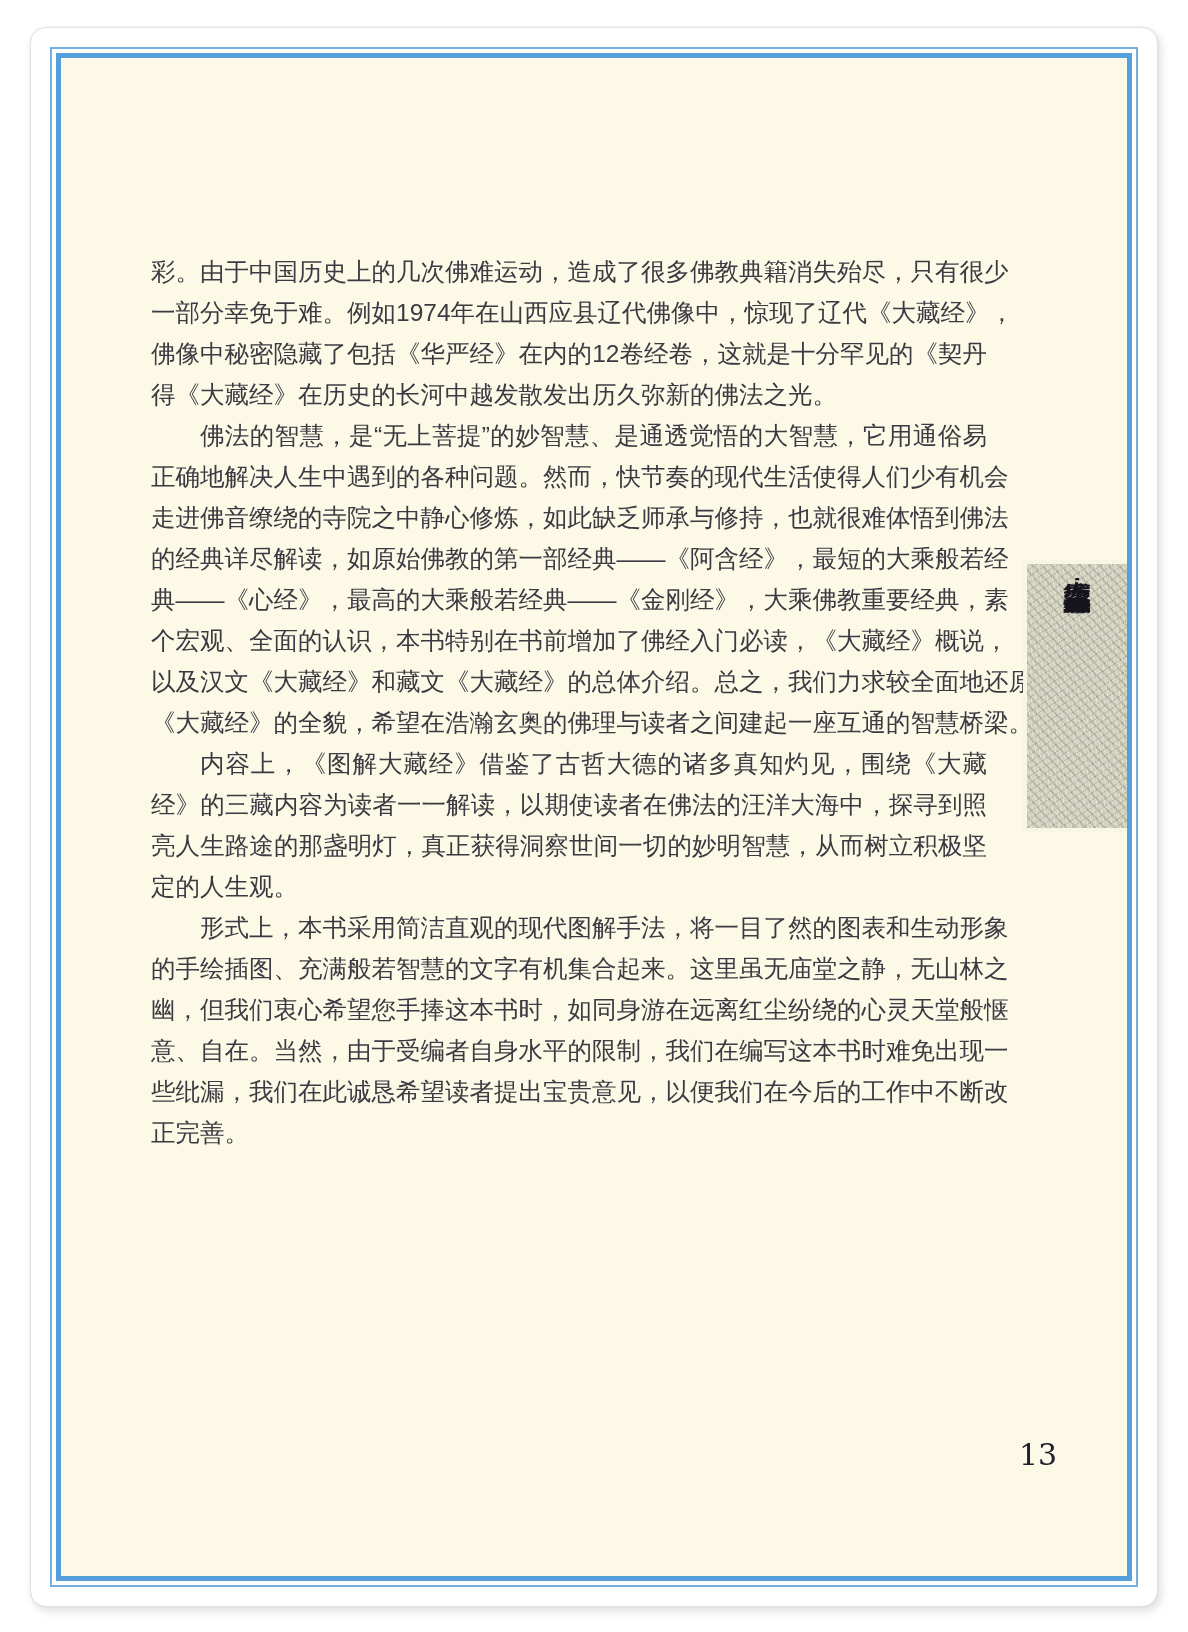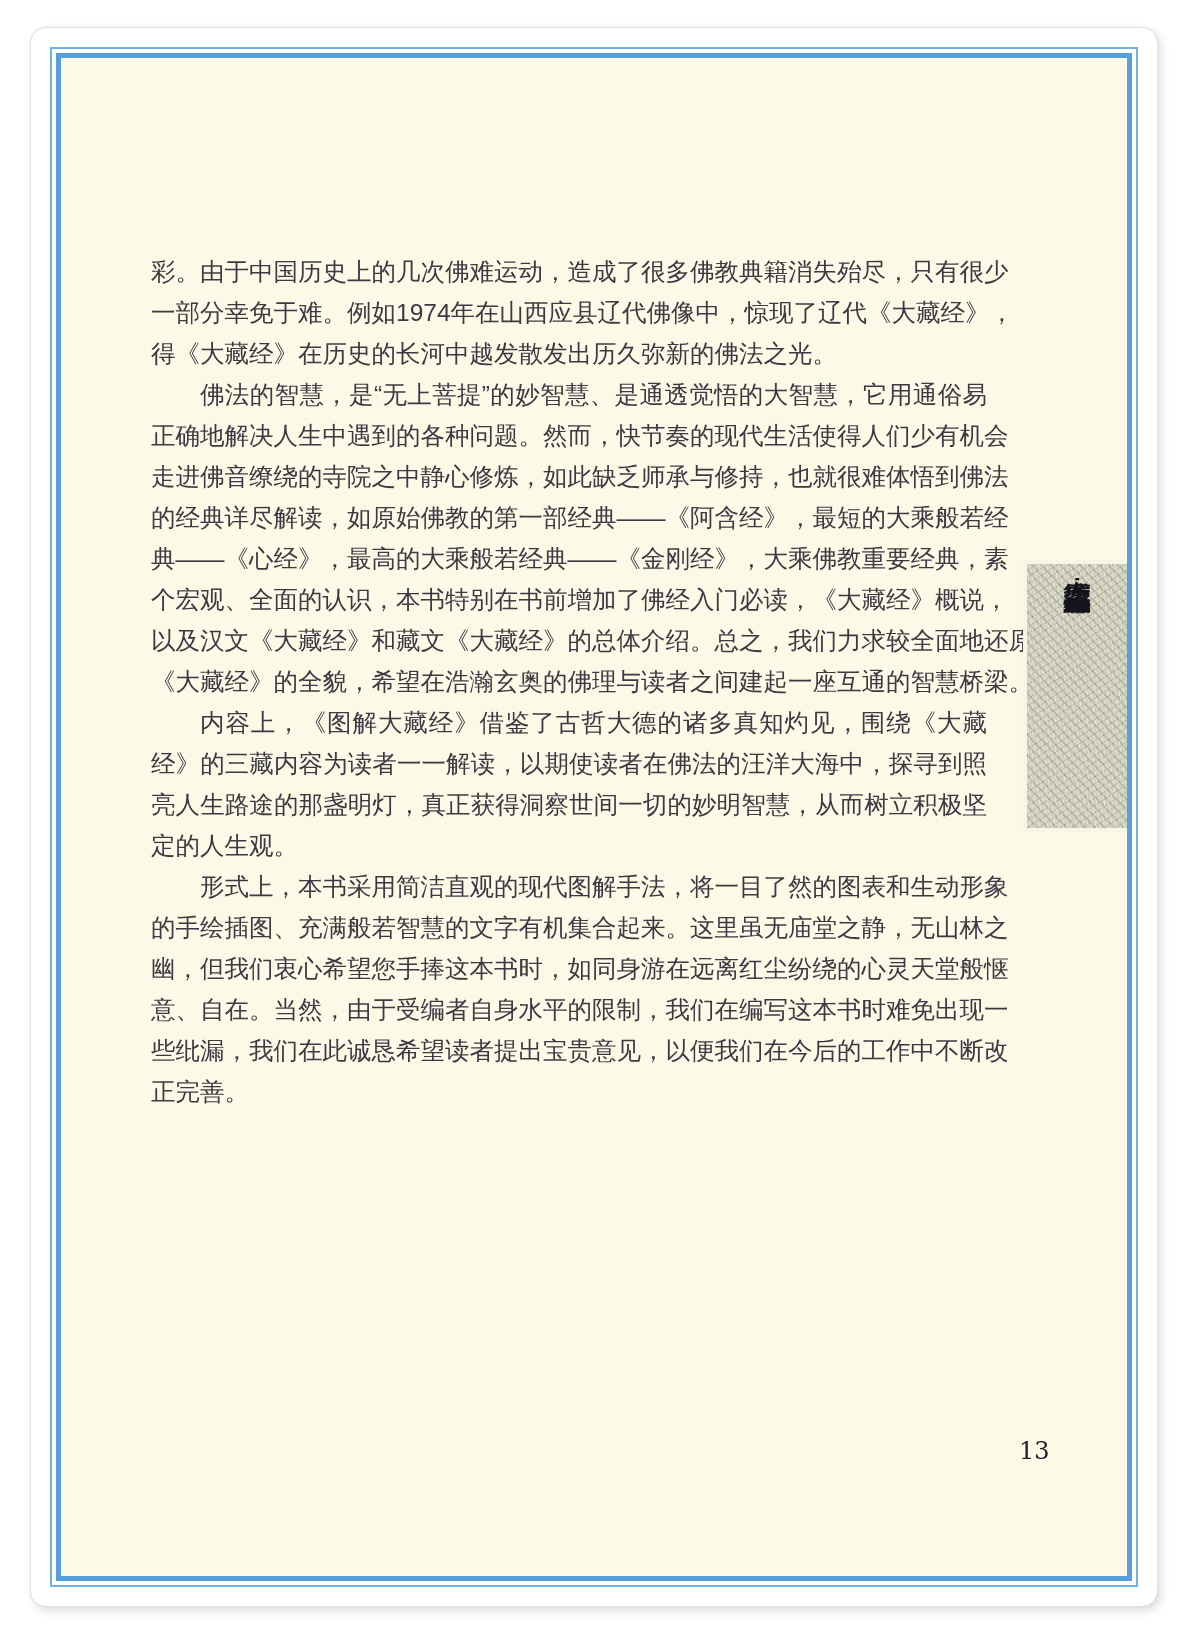--- a/index.html
+++ b/index.html
@@ -77,35 +77,36 @@
     font-size:27px;font-weight:700;line-height:1.05;
     color:var(--tab-ink);
     letter-spacing:0;
     white-space:nowrap;
     transform:scaleY(0.56);
     transform-origin:50% 0;
   }
   .page-num{
     position:absolute;left:958px;top:1372px;
     font-family:"DejaVu Serif", serif;
-    font-size:24px;color:var(--pagenum-ink);
+    font-size:30px;color:var(--pagenum-ink);
   }
 </style>
 </head>
 <body>
 
 <div class="card">
   <div class="frame-outer">
     <div class="frame-inner">
       <div class="paper">
 
         <div class="text-col">
             <div class="para">
               <div class="line">彩。由于中国历史上的几次佛难运动，造成了很多佛教典籍消失殆尽，只有很少</div>
               <div class="line">一部分幸免于难。例如1974年在山西应县辽代佛像中，惊现了辽代《大藏经》，</div>
+              <div class="line">佛像中秘密隐藏了包括《华严经》在内的12卷经卷，这就是十分罕见的《契丹</div>
               <div class="line last">得《大藏经》在历史的长河中越发散发出历久弥新的佛法之光。</div>
             </div>
             <div class="para indent">
               <div class="line">佛法的智慧，是“无上菩提”的妙智慧、是通透觉悟的大智慧，它用通俗易</div>
               <div class="line">正确地解决人生中遇到的各种问题。然而，快节奏的现代生活使得人们少有机会</div>
               <div class="line">走进佛音缭绕的寺院之中静心修炼，如此缺乏师承与修持，也就很难体悟到佛法</div>
               <div class="line">的经典详尽解读，如原始佛教的第一部经典——《阿含经》，最短的大乘般若经</div>
               <div class="line">典——《心经》，最高的大乘般若经典——《金刚经》，大乘佛教重要经典，素</div>
               <div class="line">个宏观、全面的认识，本书特别在书前增加了佛经入门必读，《大藏经》概说，</div>
               <div class="line">以及汉文《大藏经》和藏文《大藏经》的总体介绍。总之，我们力求较全面地还原</div>

